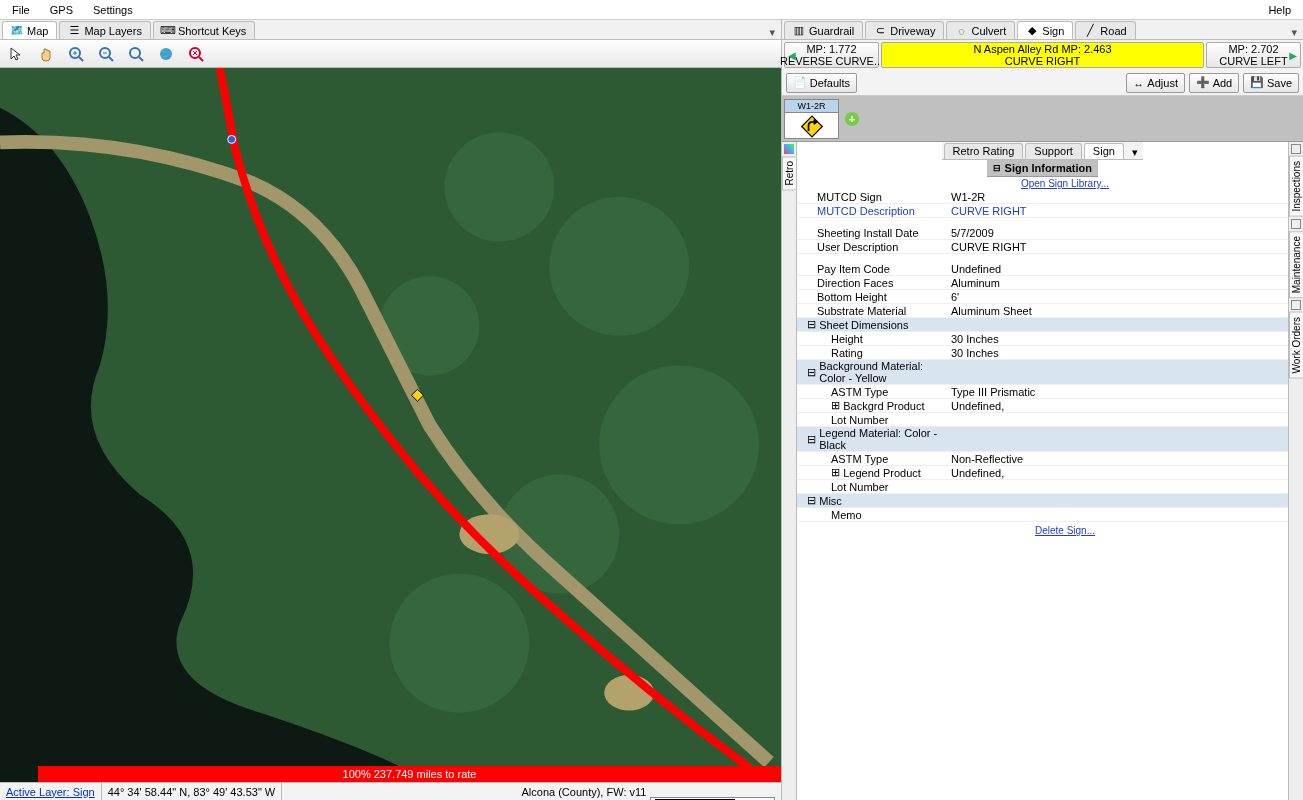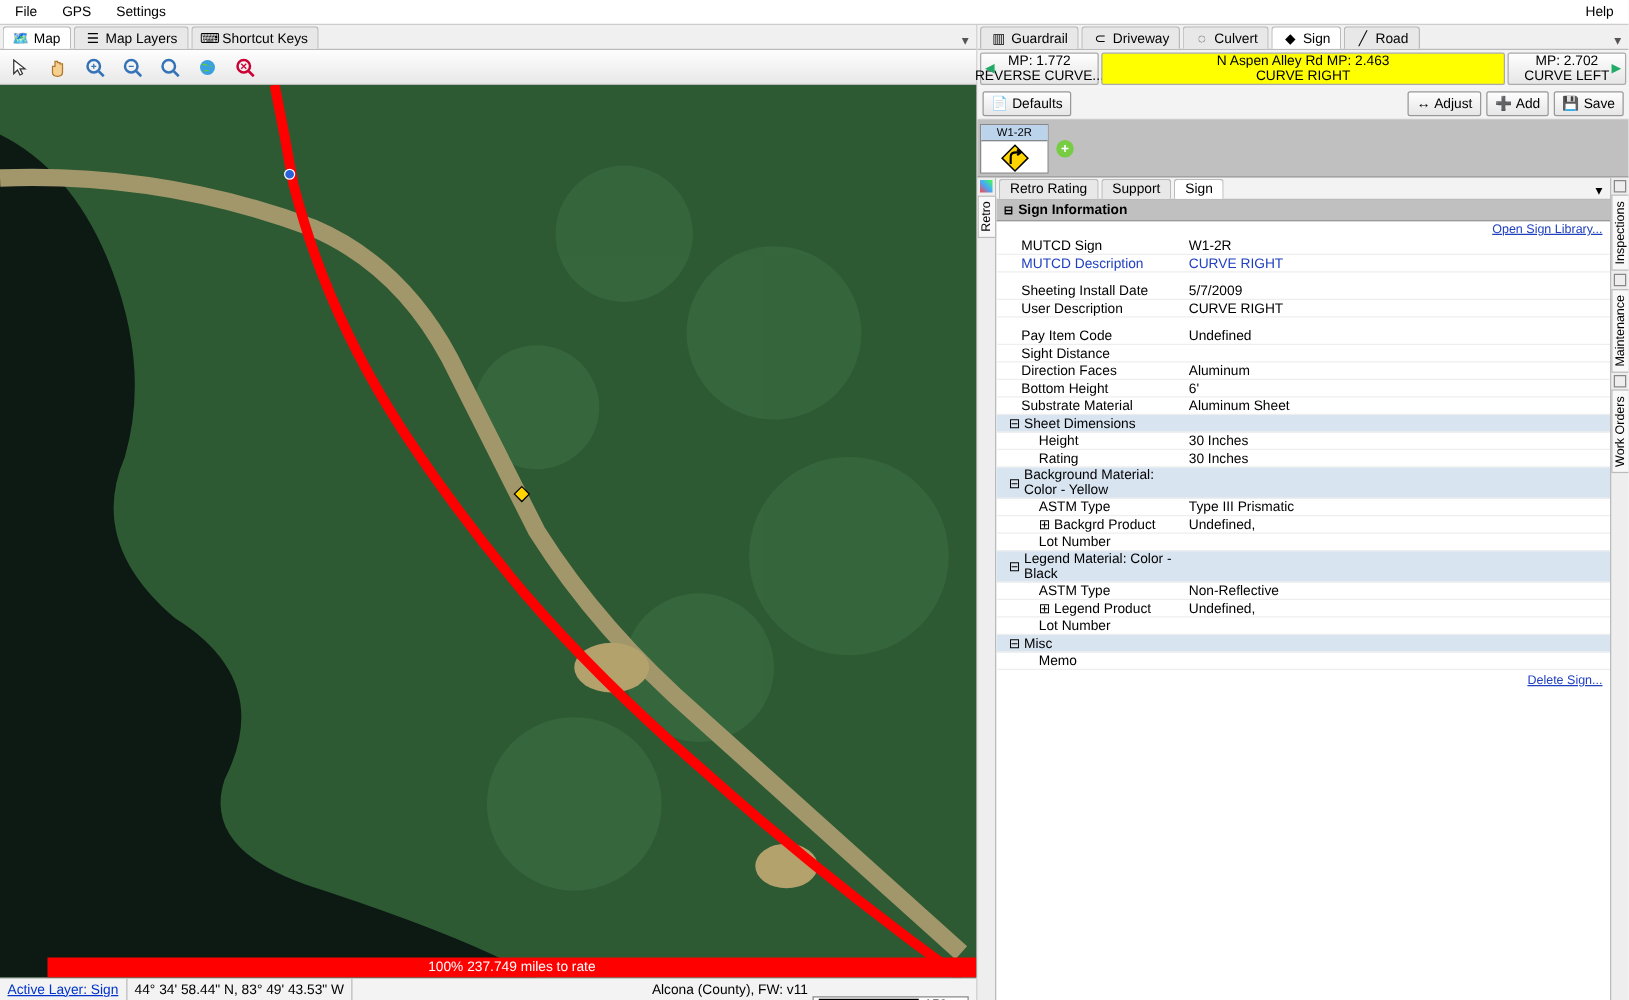--- a/index.html
+++ b/index.html
@@ -36,21 +36,21 @@
 .btn { display: flex; align-items: center; gap: 3px; height: 20px; padding: 0 6px; border: 1px solid #999; background: linear-gradient(#fefefe,#e6e6e6); border-radius: 2px; cursor: default; }
 .action-row .spacer { flex: 1; }
 .sign-thumb-row { height: 46px; background: #c0c0c0; display:flex; align-items:center; padding:2px; gap:6px; border-bottom:1px solid #999;}
 .sign-thumb { width: 55px; height: 40px; background:#fff; border:1px solid #888; display:flex; flex-direction:column; align-items:center; justify-content:flex-start;}
 .sign-thumb-head { width:100%; background:#bcd3ec; font-size:9px; text-align:center; border-bottom:1px solid #888; padding:1px 0;}
 .sign-thumb-icon { width:26px; height:26px; margin-top:2px;}
 .add-sign { width:14px; height:14px; border-radius:50%; background:#7c4; display:flex; align-items:center; justify-content:center; color:#fff; font-size:11px; font-weight:bold;}
 .detail-area { flex:1; display:flex; overflow:hidden;}
 .vtab-rail { width:15px; background:#eee; border-right:1px solid #bbb; display:flex; flex-direction:column; align-items:center; padding-top:2px; gap:2px;}
 .vtab { writing-mode: vertical-rl; font-size:10px; padding:4px 1px; border:1px solid #bbb; background:#f8f8f8; transform:rotate(180deg);}
-.prop-col { flex:1; display:flex; flex-direction:column; overflow:auto;}
+.prop-col { flex:1; display:flex; flex-direction:column; overflow:auto;align-items:center;}
 .prop-tabs { display:flex; height:18px; border-bottom:1px solid #bbb; background:#f3f3f3; padding-left:2px; align-items:flex-end;}
 .prop-tab { padding:1px 8px; height:16px; border:1px solid #bbb; border-bottom:none; background:#e8e8e8; border-radius:3px 3px 0 0; margin-right:2px; font-size:11px;}
 .prop-tab.active { background:#fff; }
 .prop-tabs .tab-dropdown { margin-left:auto; padding:0 6px;}
 .section-header { background:#c0c0c0; font-weight:bold; padding:2px 6px; border-bottom:1px solid #999; display:flex; align-items:center;}
 .section-header .collapse { margin-right:4px; font-size:9px;}
 .link-row { display:flex; justify-content:flex-end; padding:1px 6px; }
 .link-row a, .delete-link a { color:#2040c0; text-decoration:underline; font-size:10px;padding-left:45px;}
 .prop-table { width:100%; font-size:11px;}
 .prop-row { display:flex; border-bottom:1px solid #eee; min-height:14px; align-items:center;}
@@ -299,24 +299,20 @@
             <div class="prop-row">
                 <div class="k">User Description</div>
                 <div class="v">CURVE RIGHT</div>
               </div>
             <div style="height:8px"></div>
             <div class="prop-row">
                 <div class="k">Pay Item Code</div>
                 <div class="v">Undefined</div>
               </div>
             <div class="prop-row">
-                <div class="k">Sight Distance</div>
-                <div class="v"></div>
-              </div>
-            <div class="prop-row">
                 <div class="k">Direction Faces</div>
                 <div class="v">Aluminum</div>
               </div>
             <div class="prop-row">
                 <div class="k">Bottom Height</div>
                 <div class="v">6'</div>
               </div>
             <div class="prop-row">
                 <div class="k">Substrate Material</div>
                 <div class="v">Aluminum Sheet</div>

